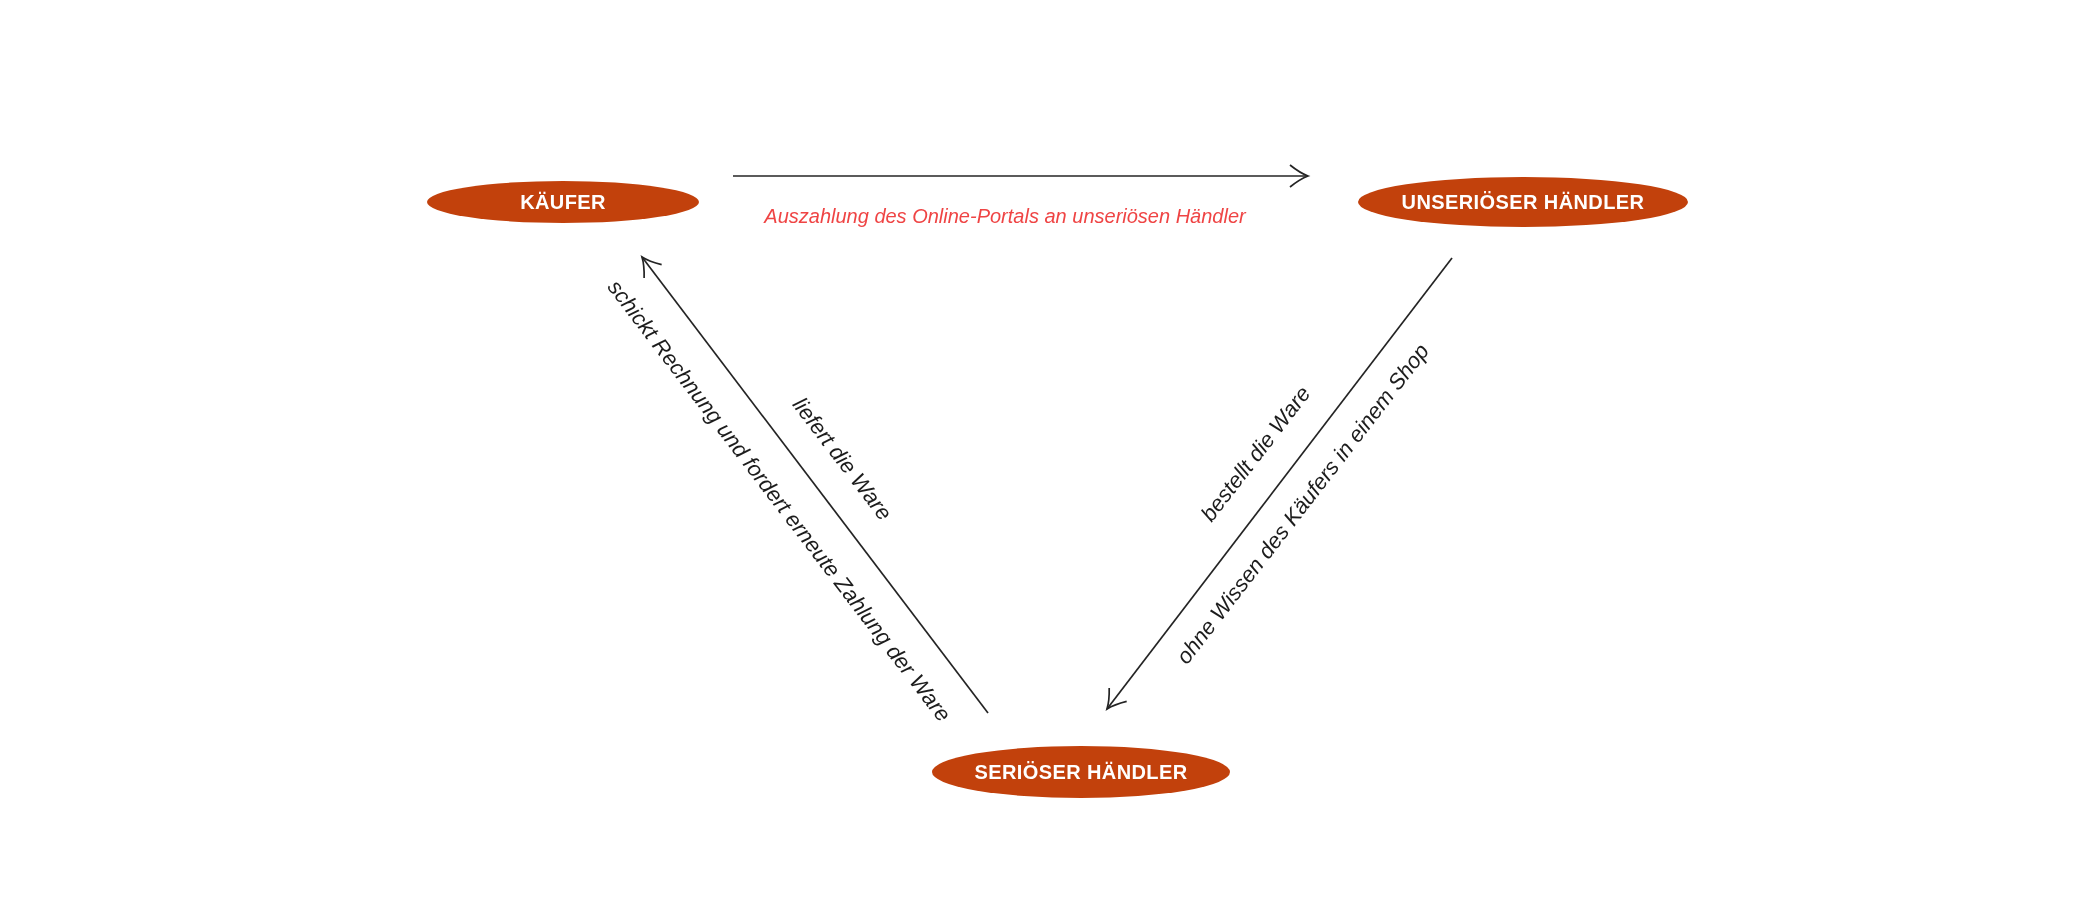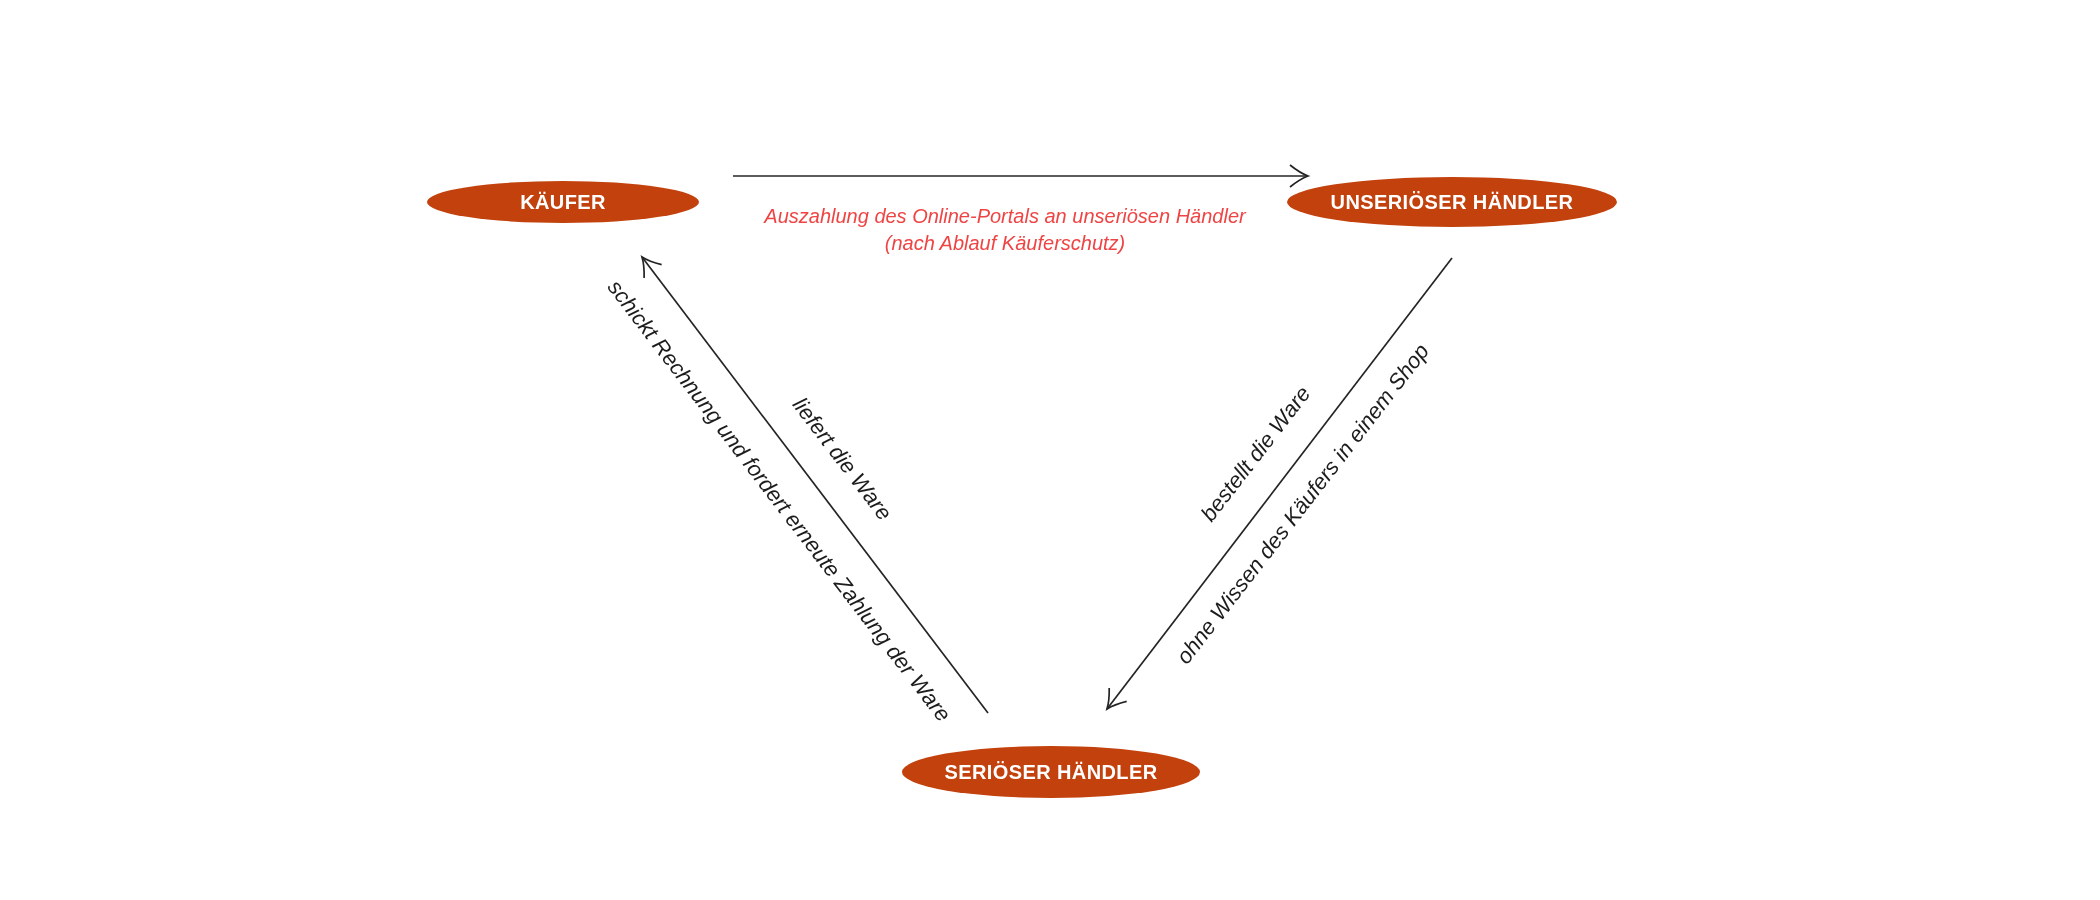--- a/index.html
+++ b/index.html
@@ -29,22 +29,22 @@
     justify-content: center;
   }
   .node-label {
     color: #ffffff;
     font-weight: bold;
     font-size: 20px;
     letter-spacing: 0.4px;
     white-space: nowrap;
   }
   #node-kaeufer      { left: 427px;  top: 181px; width: 272px; height: 42px; }
-  #node-unserioeser  { left: 1287px; top: 177px; width: 330px; height: 50px; }
-  #node-serioeser    { left: 902px;  top: 746px; width: 298px; height: 52px; }
+  #node-unserioeser  { left: 1358px; top: 177px; width: 330px; height: 50px; }
+  #node-serioeser    { left: 932px;  top: 746px; width: 298px; height: 52px; }
 
   .edge-label {
     position: absolute;
     font-style: italic;
     font-size: 22px;
     color: #1c1c1c;
     white-space: nowrap;
     transform: translate(-50%, -50%);
   }
   .edge-label.rot-left  { transform: translate(-50%, -50%) rotate(52.6deg); }
@@ -95,21 +95,20 @@
     <span class="node-label">UNSERIÖSER HÄNDLER</span>
   </div>
 
   <div class="node" id="node-serioeser">
     <span class="node-label">SERIÖSER HÄNDLER</span>
   </div>
 
 
   <div id="label-payout">
     <div>Auszahlung des Online-Portals an unseriösen Händler</div>
-    <div>(nach Ablauf Käuferschutz)</div>
   </div>
 
   <div class="edge-label rot-left" id="label-schickt">schickt Rechnung und fordert erneute Zahlung der Ware</div>
 
   <div class="edge-label rot-left" id="label-liefert">liefert die Ware</div>
 
   <div class="edge-label rot-right" id="label-bestellt">bestellt die Ware</div>
 
   <div class="edge-label rot-right" id="label-ohne">ohne Wissen des Käufers in einem Shop</div>
 

